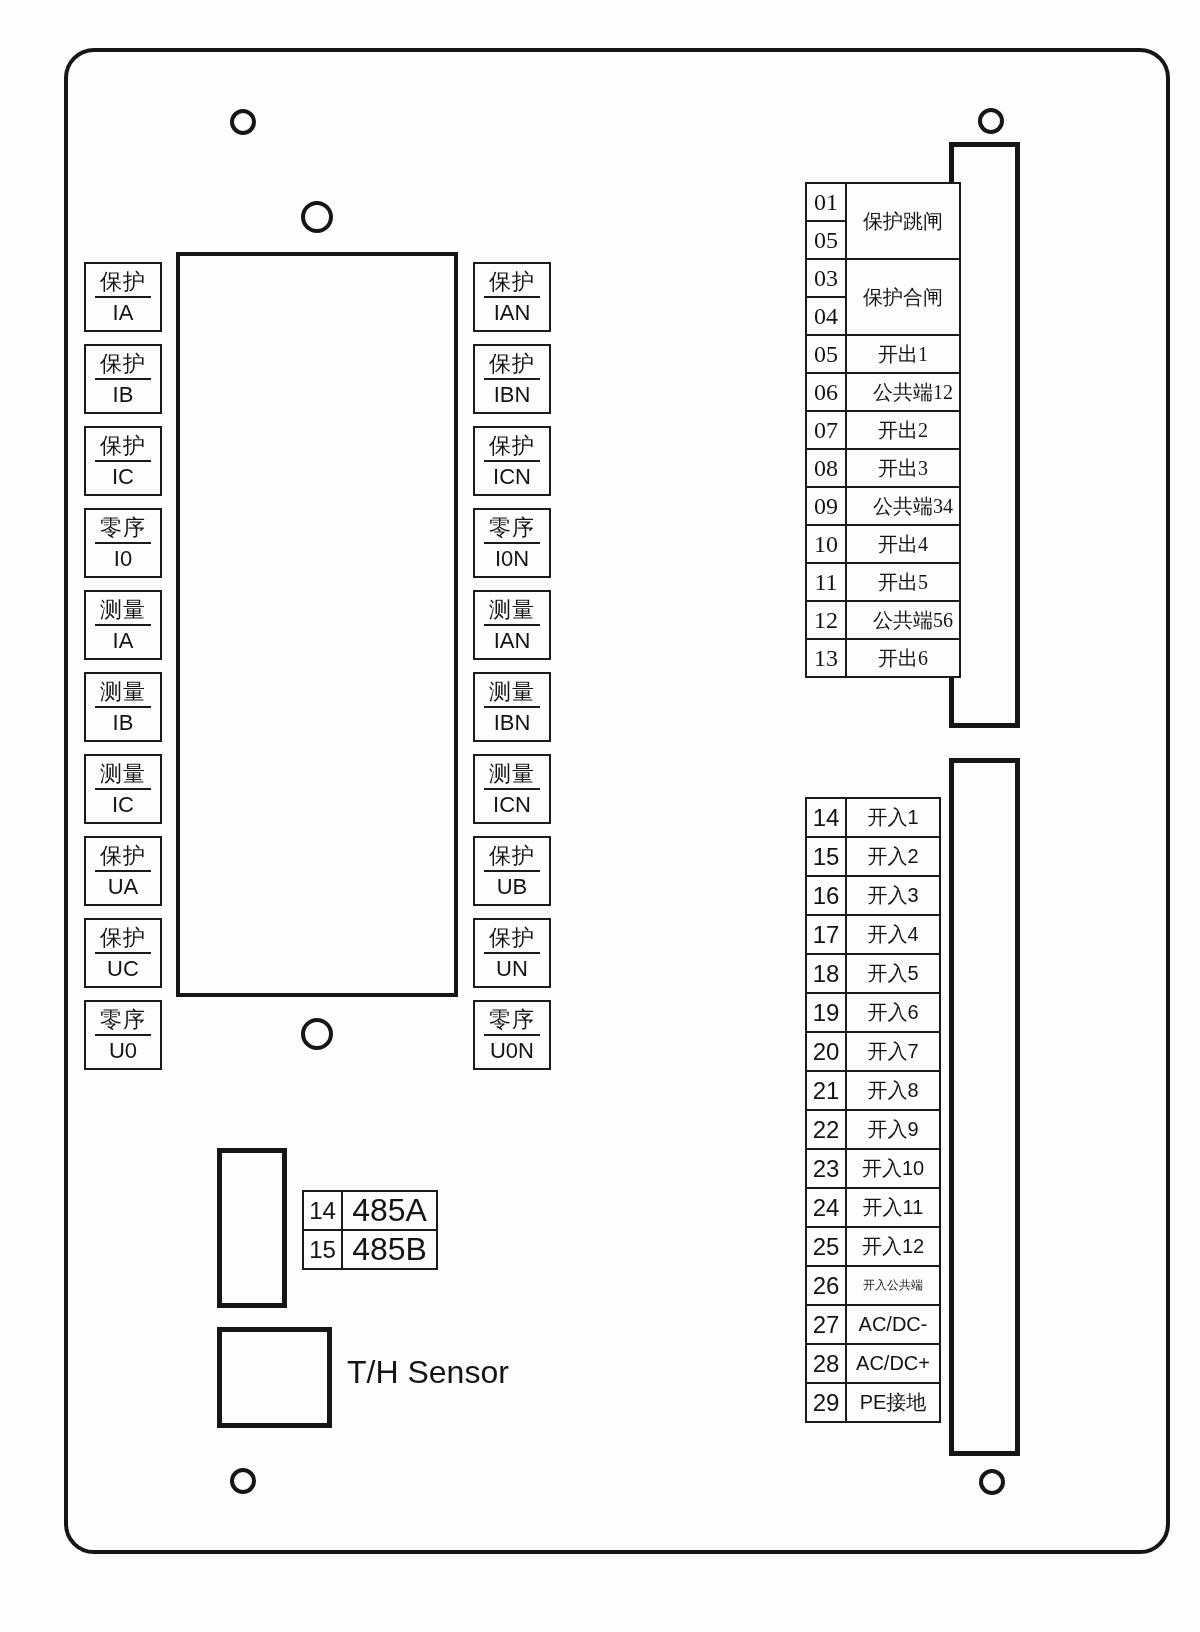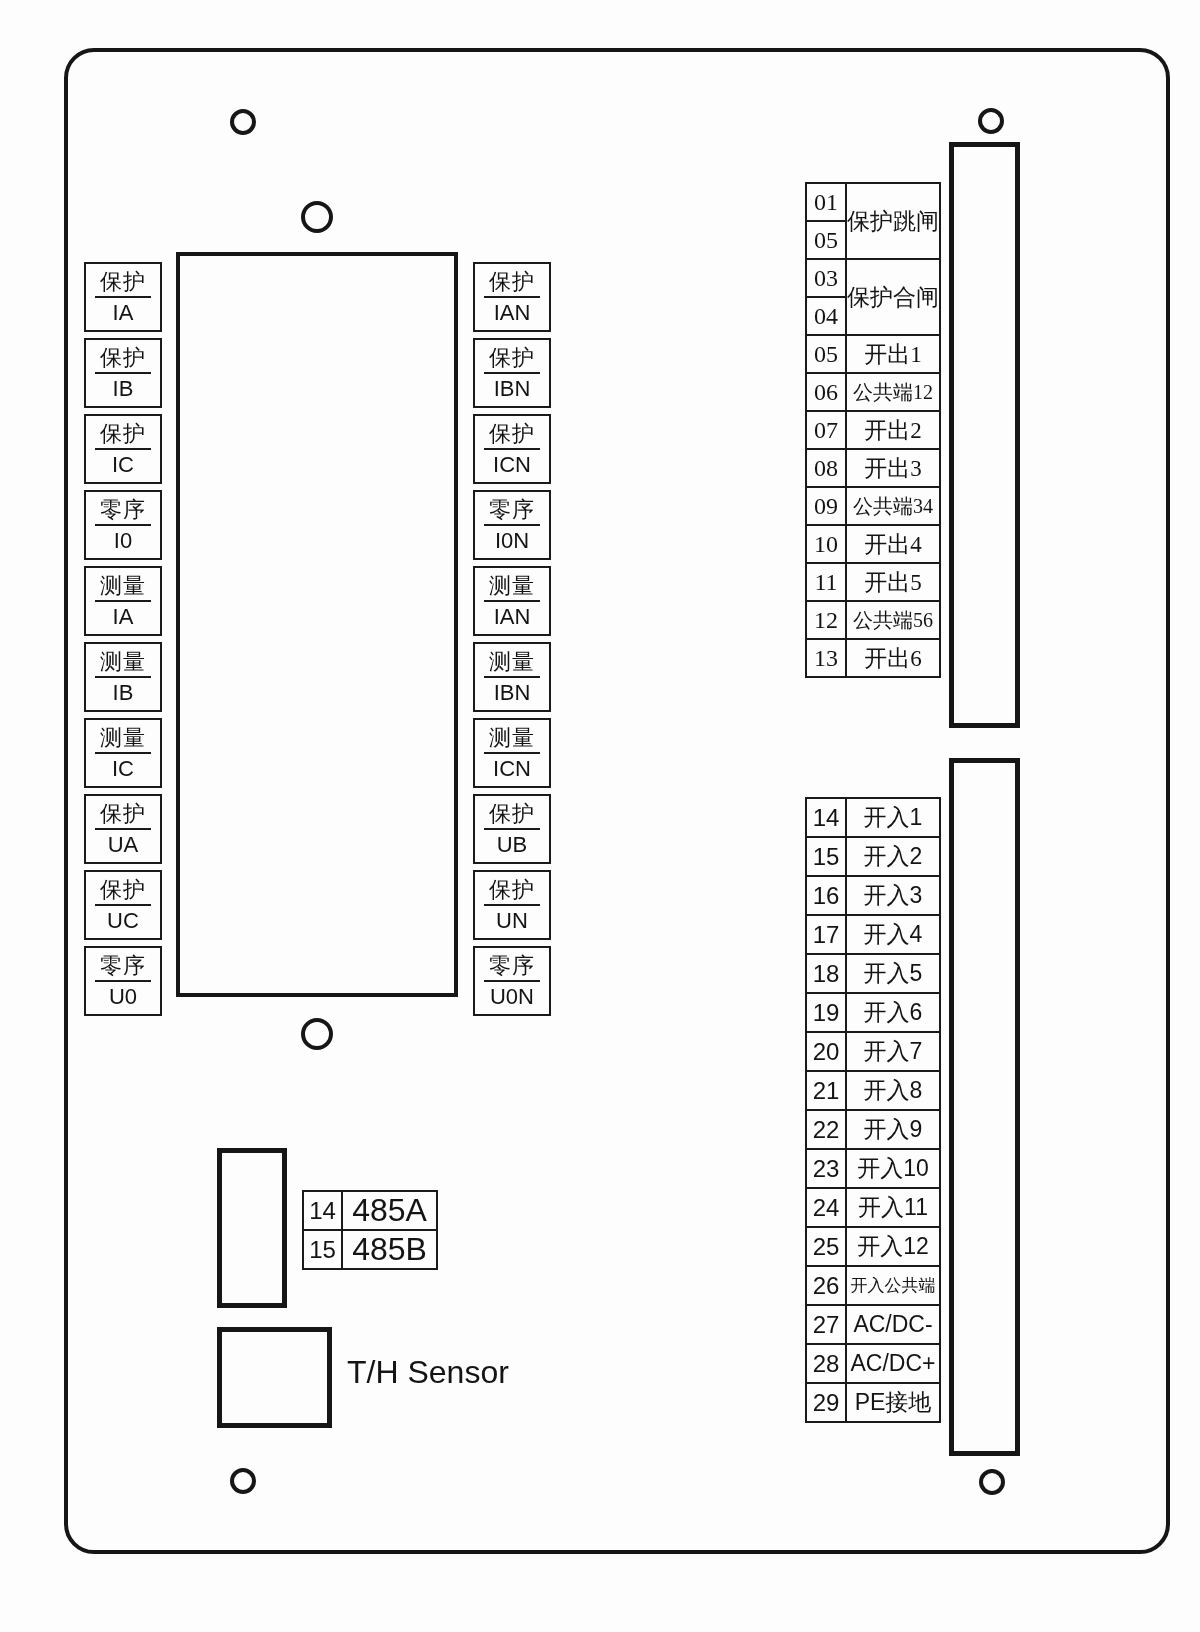--- a/index.html
+++ b/index.html
@@ -7,44 +7,44 @@
           font-family:"Liberation Sans","DejaVu Sans",sans-serif;color:#141414;overflow:hidden;}
   .panel{position:absolute;left:64px;top:48px;width:1106px;height:1506px;
          border:4px solid #161616;border-radius:30px;box-sizing:border-box;background:#fdfdfd;}
   .hole{position:absolute;border:4px solid #161616;border-radius:50%;box-sizing:border-box;background:#fdfdfd;}
   .rect{position:absolute;box-sizing:border-box;background:#fdfdfd;}
   .big-rect{border:4px solid #161616;}
   .tall-rect{border:5px solid #161616;}
   .small-rect{border:5px solid #161616;}
 
   
-  .tcol{position:absolute;top:262px;width:88px;display:flex;flex-direction:column;gap:6px;}
+  .tcol{position:absolute;top:262px;width:88px;display:flex;flex-direction:column;gap:12px;}
   .tbox{box-sizing:border-box;width:78px;height:70px;border:2.5px solid #1a1a1a;
         display:flex;flex-direction:column;align-items:center;justify-content:space-evenly;
         padding:3px 0;background:#fdfdfd;}
   .tbox .zh{font-size:22px;line-height:22px;letter-spacing:1px;}
   .tbox .lat{font-size:22px;line-height:22px;}
   .tbox .line{width:56px;border-top:2.5px solid #1a1a1a;height:0;}
 
   
   table.tbl{position:absolute;border-collapse:collapse;table-layout:fixed;background:#fdfdfd;}
   table.tbl td{border:2.5px solid #1a1a1a;text-align:center;vertical-align:middle;
                padding:0;overflow:hidden;white-space:nowrap;}
   .tbl-out{left:805px;top:182px;}
   .tbl-out tr{height:38px;font-family:Liberation Serif, serif;}
   .tbl-in{left:805px;top:797px;}
   .tbl-in tr{height:39px;}
   .tbl-comm{left:302px;top:1190px;}
   .tbl-comm tr{height:39px;}
   td.num{width:38px;font-size:24px;}
-  td.lbl{width:92px;font-size:23px;}
+  td.lbl{width:92px;font-size:20px;}
   .tbl-comm td.num{width:37px;}
   .tbl-comm td.lbl{width:93px;font-size:32px;}
-  td.lbl.sm{font-size:20px;}
-  td.lbl.xs{font-size:17px;margin-top:25px;}
+  td.lbl.sm{font-size:20px;padding-left:20px;}
+  td.lbl.xs{font-size:12px;margin-top:25px;}
 
   .th-label{position:absolute;left:347px;top:1358px;font-size:32px;line-height:28px;}
 </style>
 </head>
 <body>
 
 <div id="screen">
   <div class="panel"></div>
 
   <div class="hole" style="left:230px;top:109px;width:26px;height:26px;"></div>

